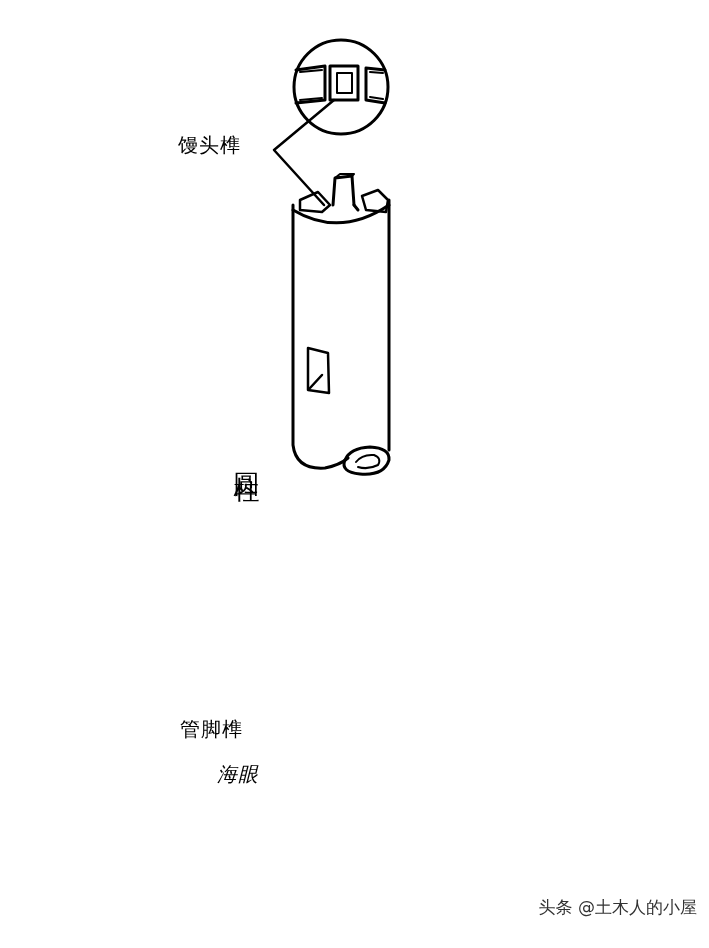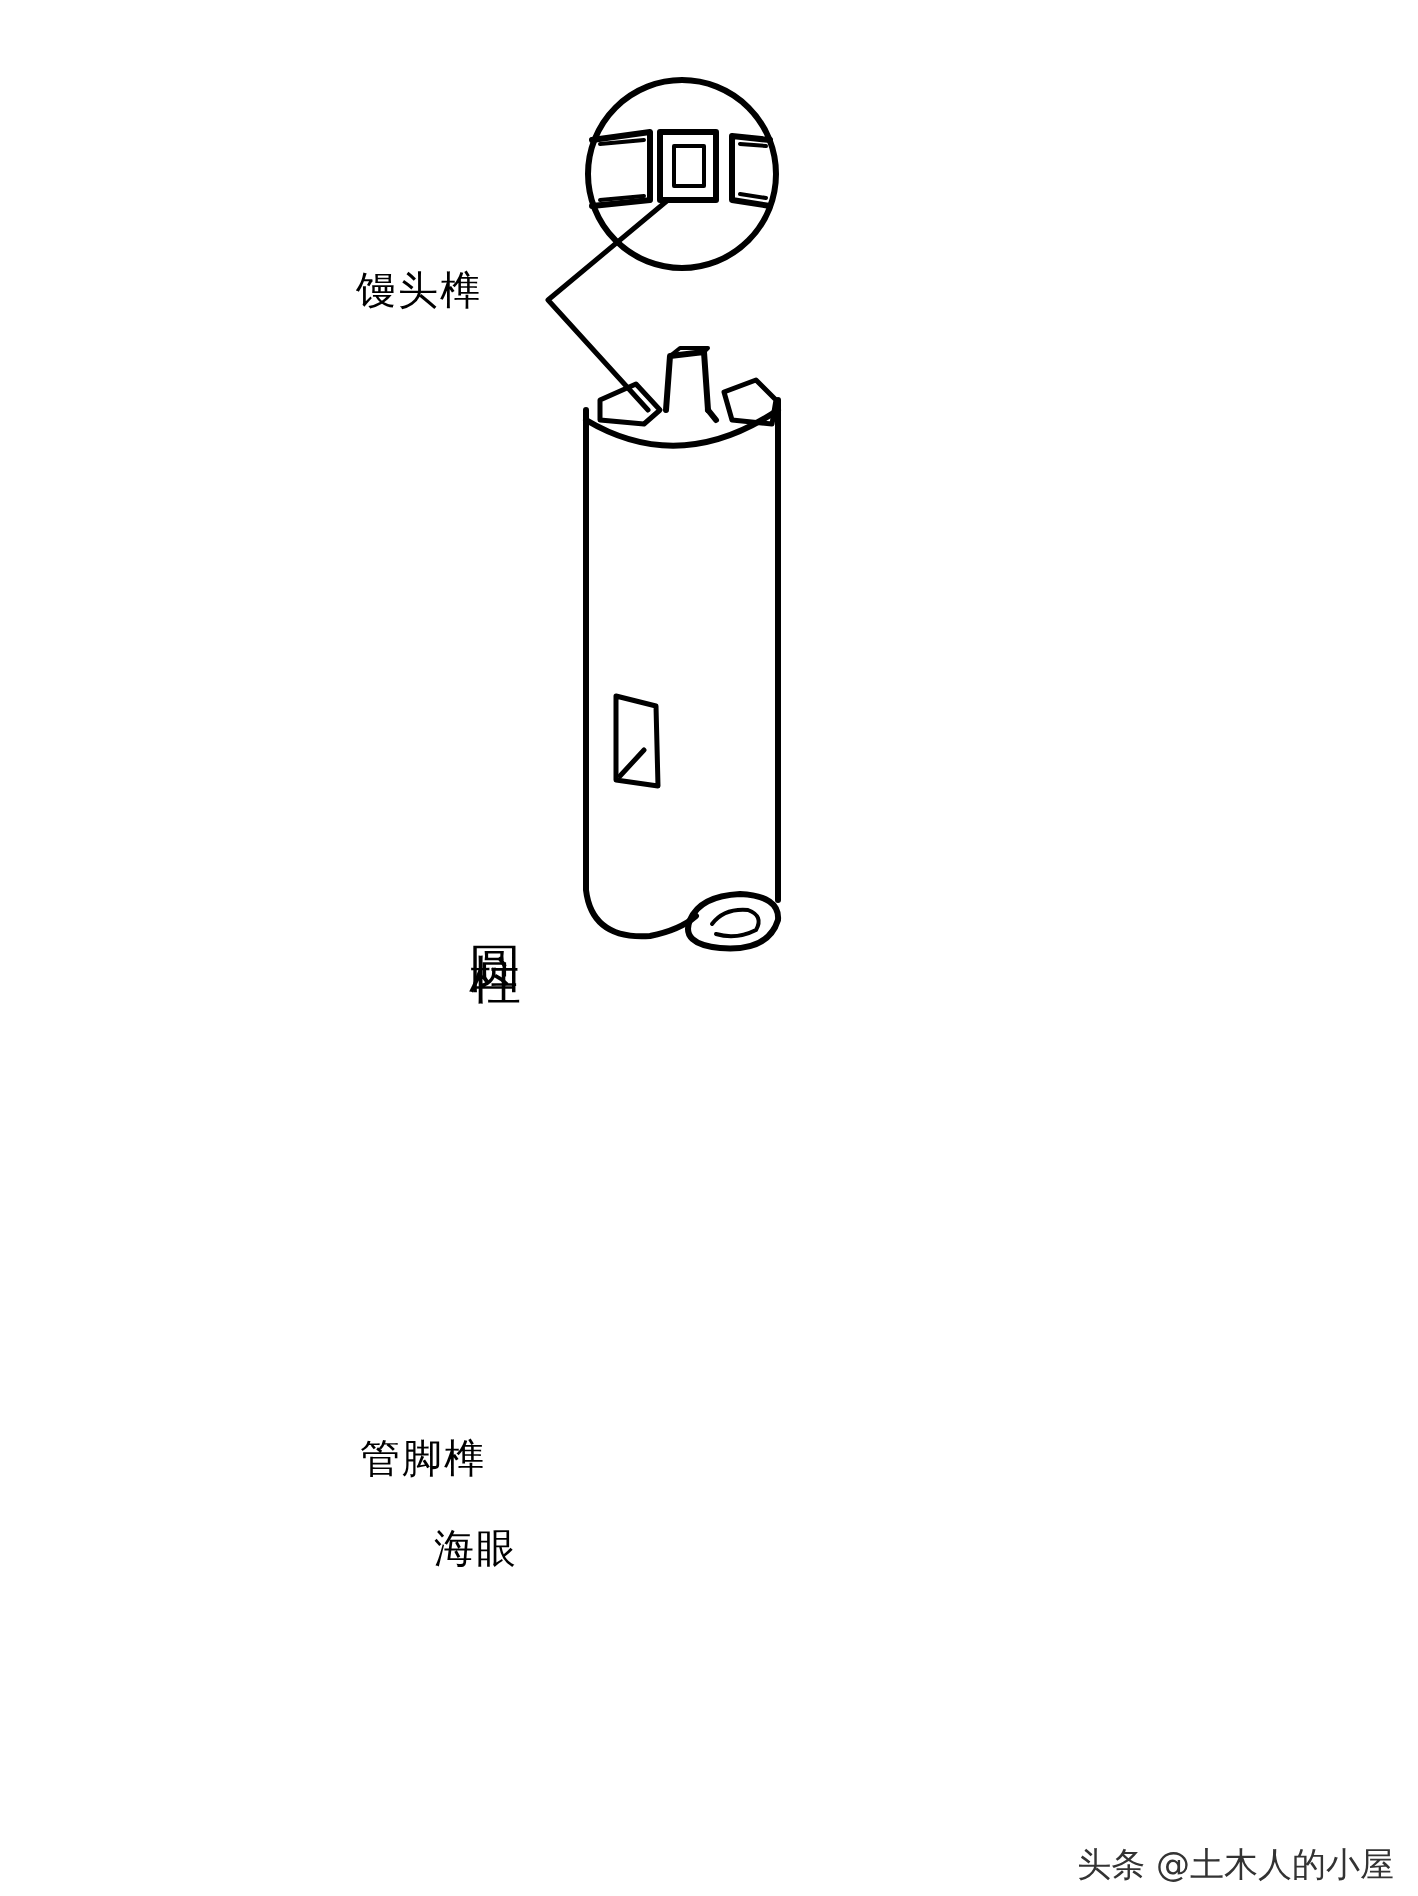--- a/index.html
+++ b/index.html
@@ -1,21 +1,21 @@
 <!DOCTYPE html>
 <html><head>
   <meta charset="utf-8">
   <style>
     html, body { margin: 0; padding: 0; background: #ffffff; }
     body { width: 709px; height: 948px; position: relative; overflow: hidden;
            font-family: "DejaVu Sans", "Liberation Sans", sans-serif; }
     #diagram { position: absolute; left: 0; top: 0; width: 709px; height: 948px; }
     .label { position: absolute; color: #000; font-size: 20px; line-height: 1; white-space: nowrap; letter-spacing: 1px; }
     .label.vertical { writing-mode: vertical-rl; text-orientation: upright; letter-spacing: 4px; }
-    .watermark { position: absolute; right: 12px; bottom: 4px; color: #333; font-size: 17px; white-space: nowrap; }
+    .watermark { position: absolute; right: 12px; bottom: 29px; color: #333; font-size: 17px; white-space: nowrap; }
   </style>
 </head>
 <body>
 
 
 
 <svg id="diagram" viewBox="0 0 709 948" xmlns="http://www.w3.org/2000/svg" fill="none" stroke="#000" stroke-width="3" stroke-linecap="round" stroke-linejoin="round">
 
   <g>
     <circle cx="341" cy="87" r="47"></circle>
@@ -89,18 +89,18 @@
     <path d="M308 868 L302 893">
   </path></path></path></path></path></path></path></ellipse></g>
 
 
 <div class="label" style="left:178px; top:135px;">馒头榫</div>
 
 <div class="label vertical" style="left:234px; top:452px; font-size:26px;">圆柱</div>
 
 <div class="label" style="left:180px; top:695px;margin-top:24px;">管脚榫</div>
 
-<div class="label" style="left:217px; top:764px;">海眼</div>
+<div class="label" style="left:217px; top:764px;font-style:italic;">海眼</div>
 
 <div class="watermark">头条 @土木人的小屋</div>
 
 
 
 
 </body></html>

